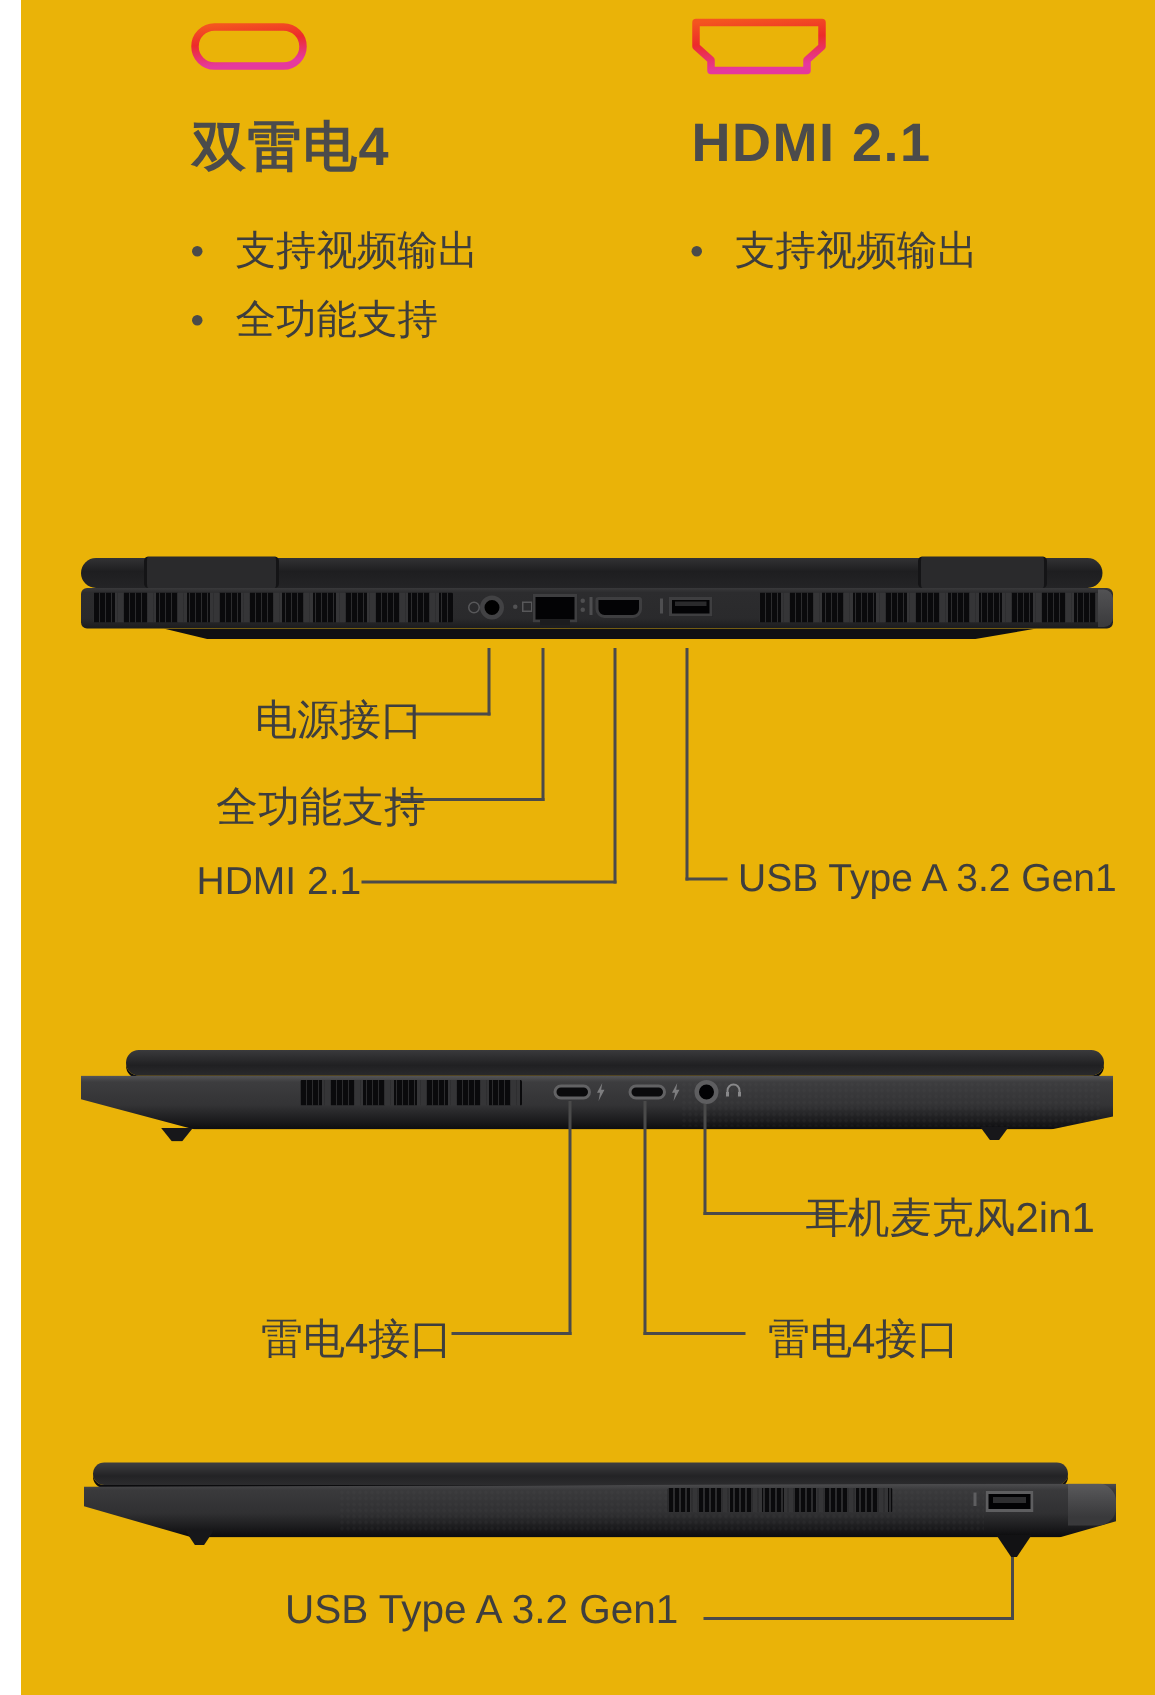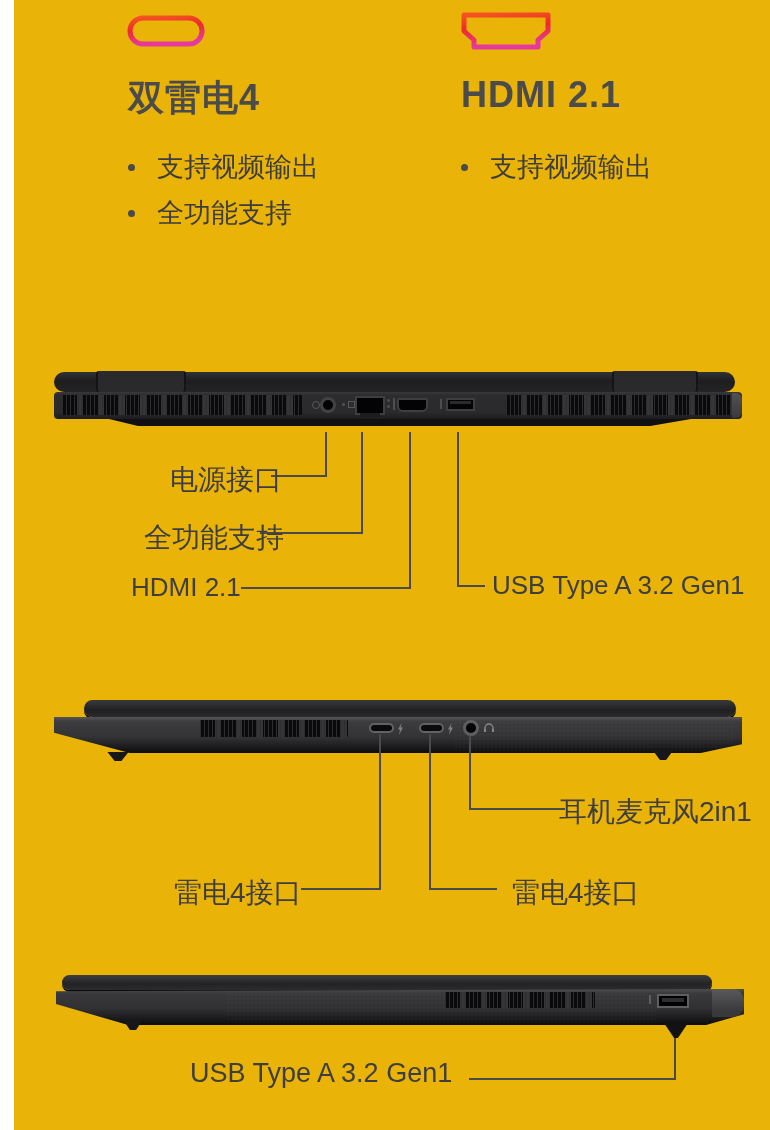--- a/index.html
+++ b/index.html
@@ -168,21 +168,21 @@
             <rect x="9" y="7" width="2" height="3" fill="#88888a"></rect>
           </svg>
       </div>
     </div>
     <div class="abs foot" style="left:52px;top:57px;width:24px;height:9px;"></div>
     <div class="abs foot" style="left:598px;top:56px;width:22px;height:9px;"></div>
   </div>
 
   <div class="abs cline" style="left:455px;top:736px;width:2px;height:74px;"></div>
   <div class="abs cline" style="left:455px;top:808px;width:96px;height:2px;"></div>
-  <div class="abs callout-label" style="left:545px;top:793px;">耳机麦克风2in1</div>
+  <div class="abs callout-label" style="left:523px;top:793px;">耳机麦克风2in1</div>
 
   <div class="abs cline" style="left:365px;top:734px;width:2px;height:156px;"></div>
   <div class="abs cline" style="left:287px;top:888px;width:80px;height:2px;"></div>
   <div class="abs callout-label" style="left:160px;top:874px;">雷电4接口</div>
 
   <div class="abs cline" style="left:415px;top:734px;width:2px;height:156px;"></div>
   <div class="abs cline" style="left:415px;top:888px;width:68px;height:2px;"></div>
   <div class="abs callout-label" style="left:498px;top:874px;">雷电4接口</div>
 
   <div class="abs" style="left:42px;top:970px;width:690px;height:72px;">

